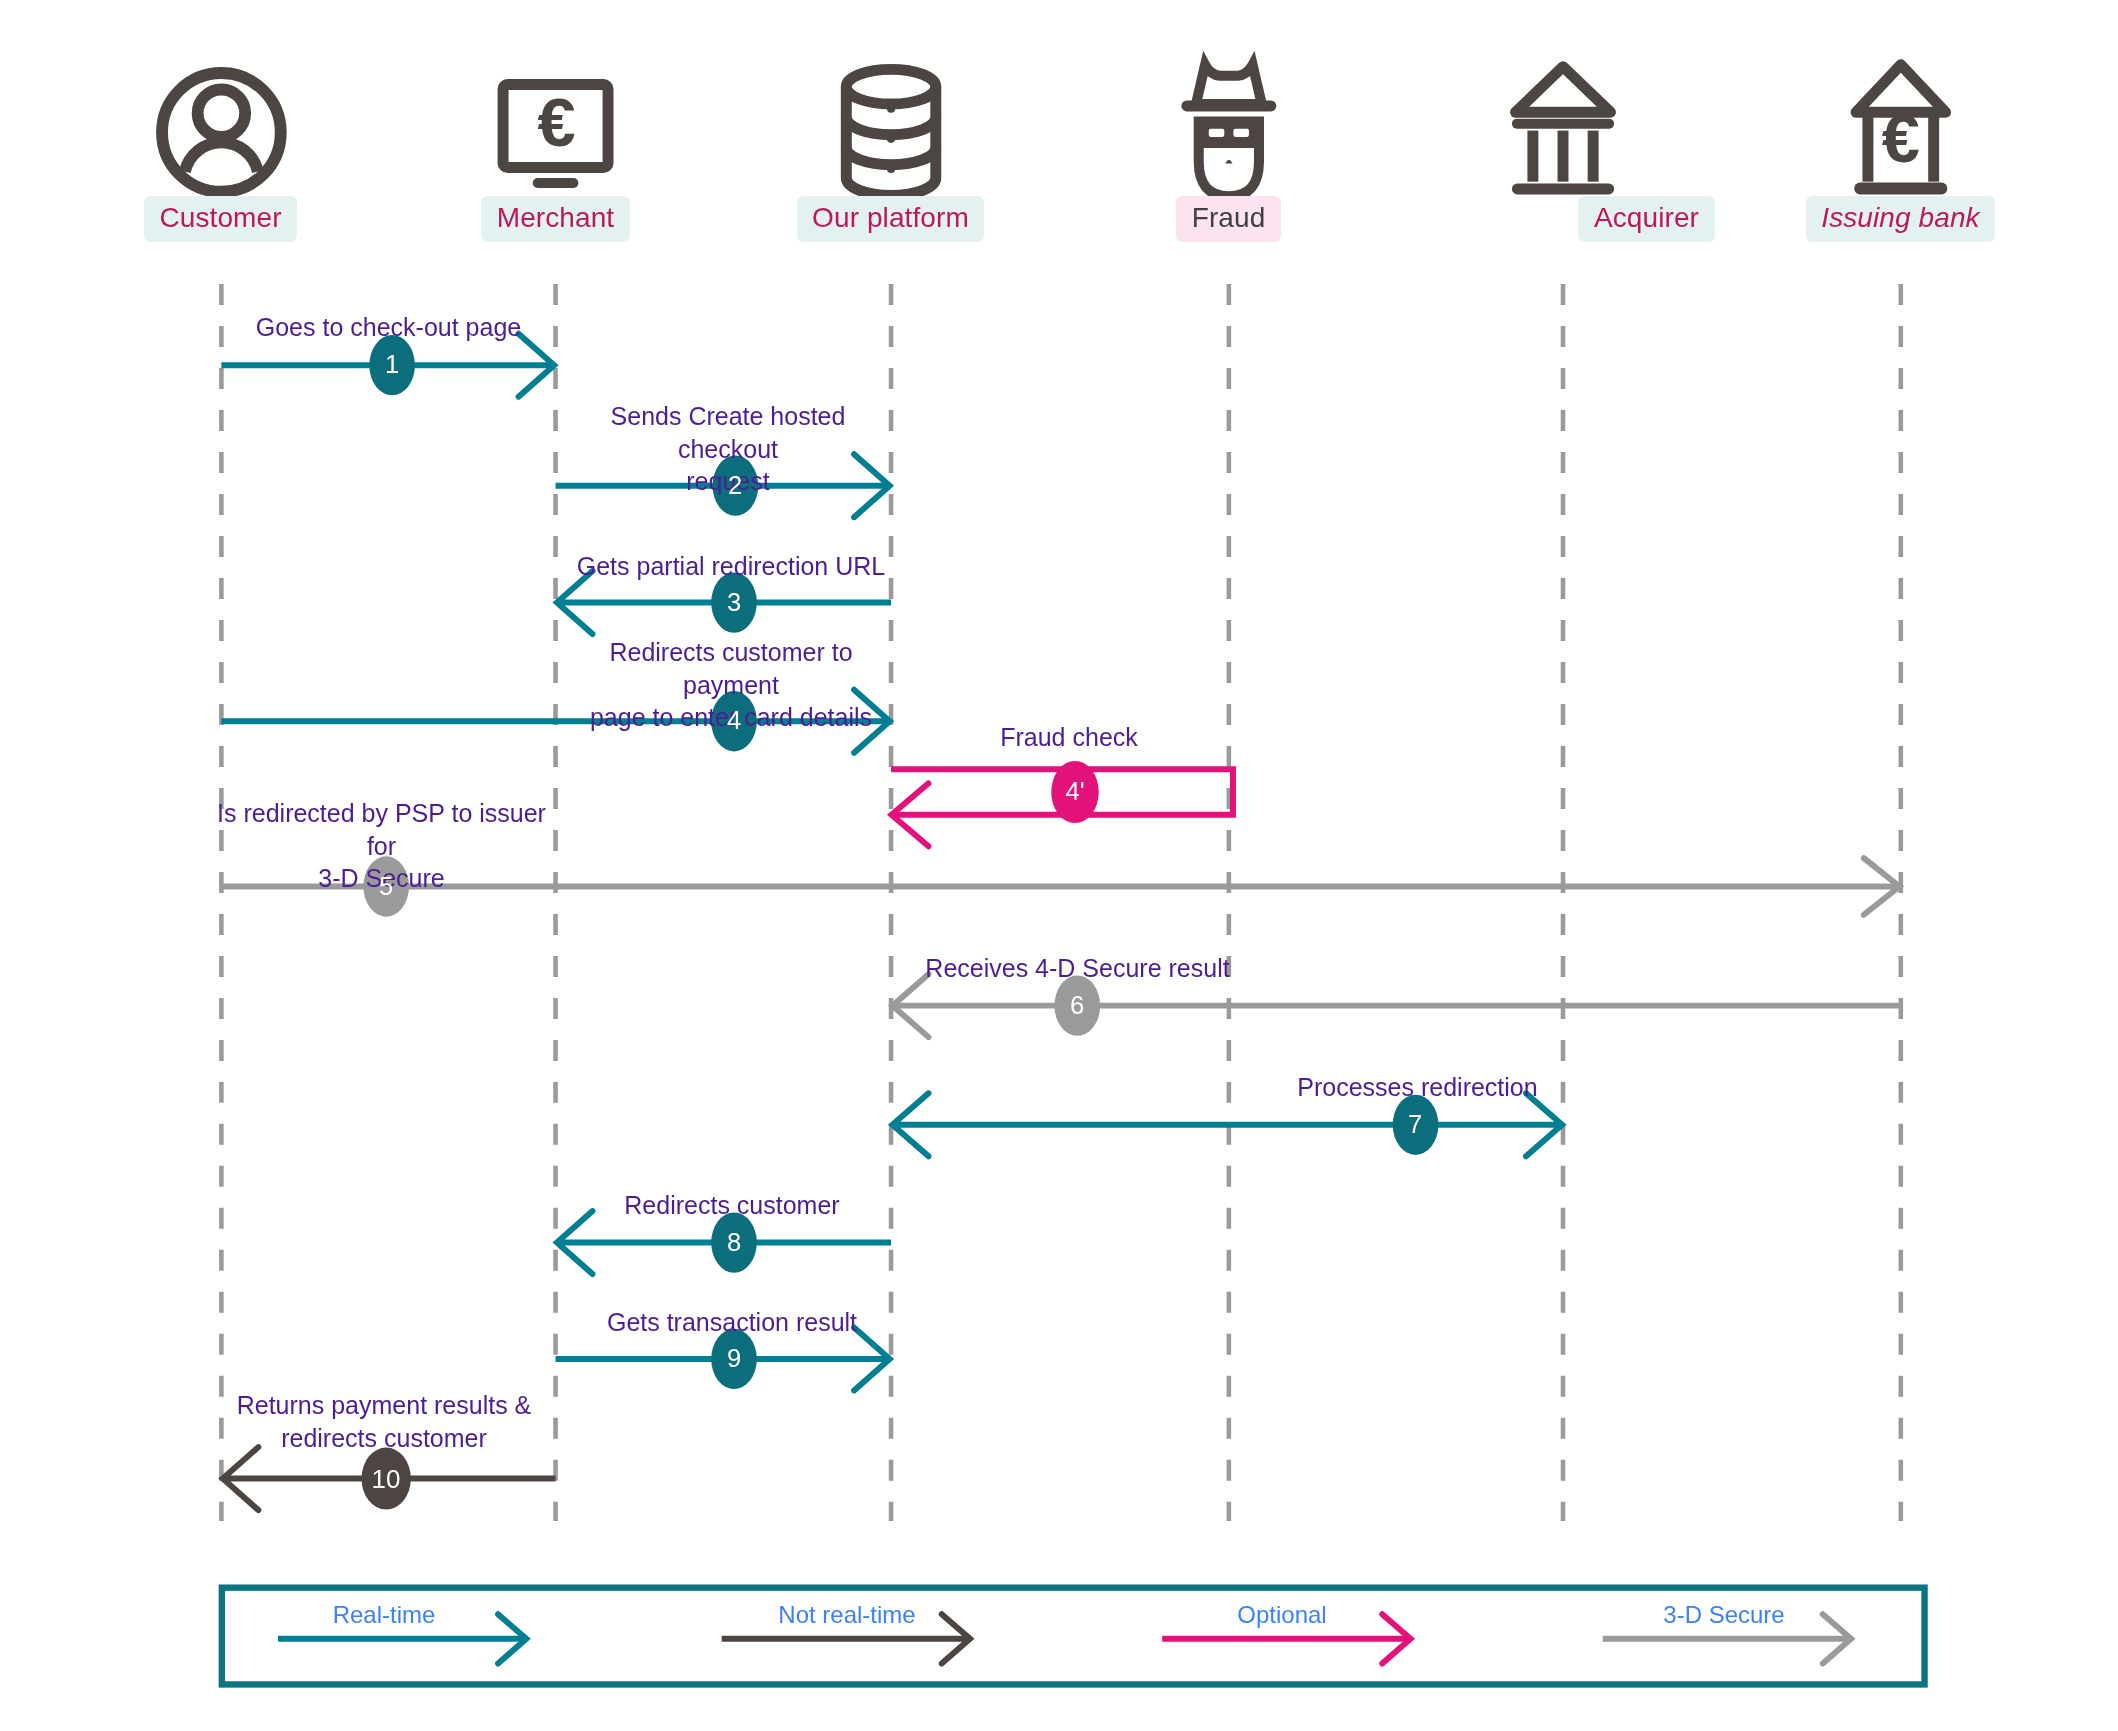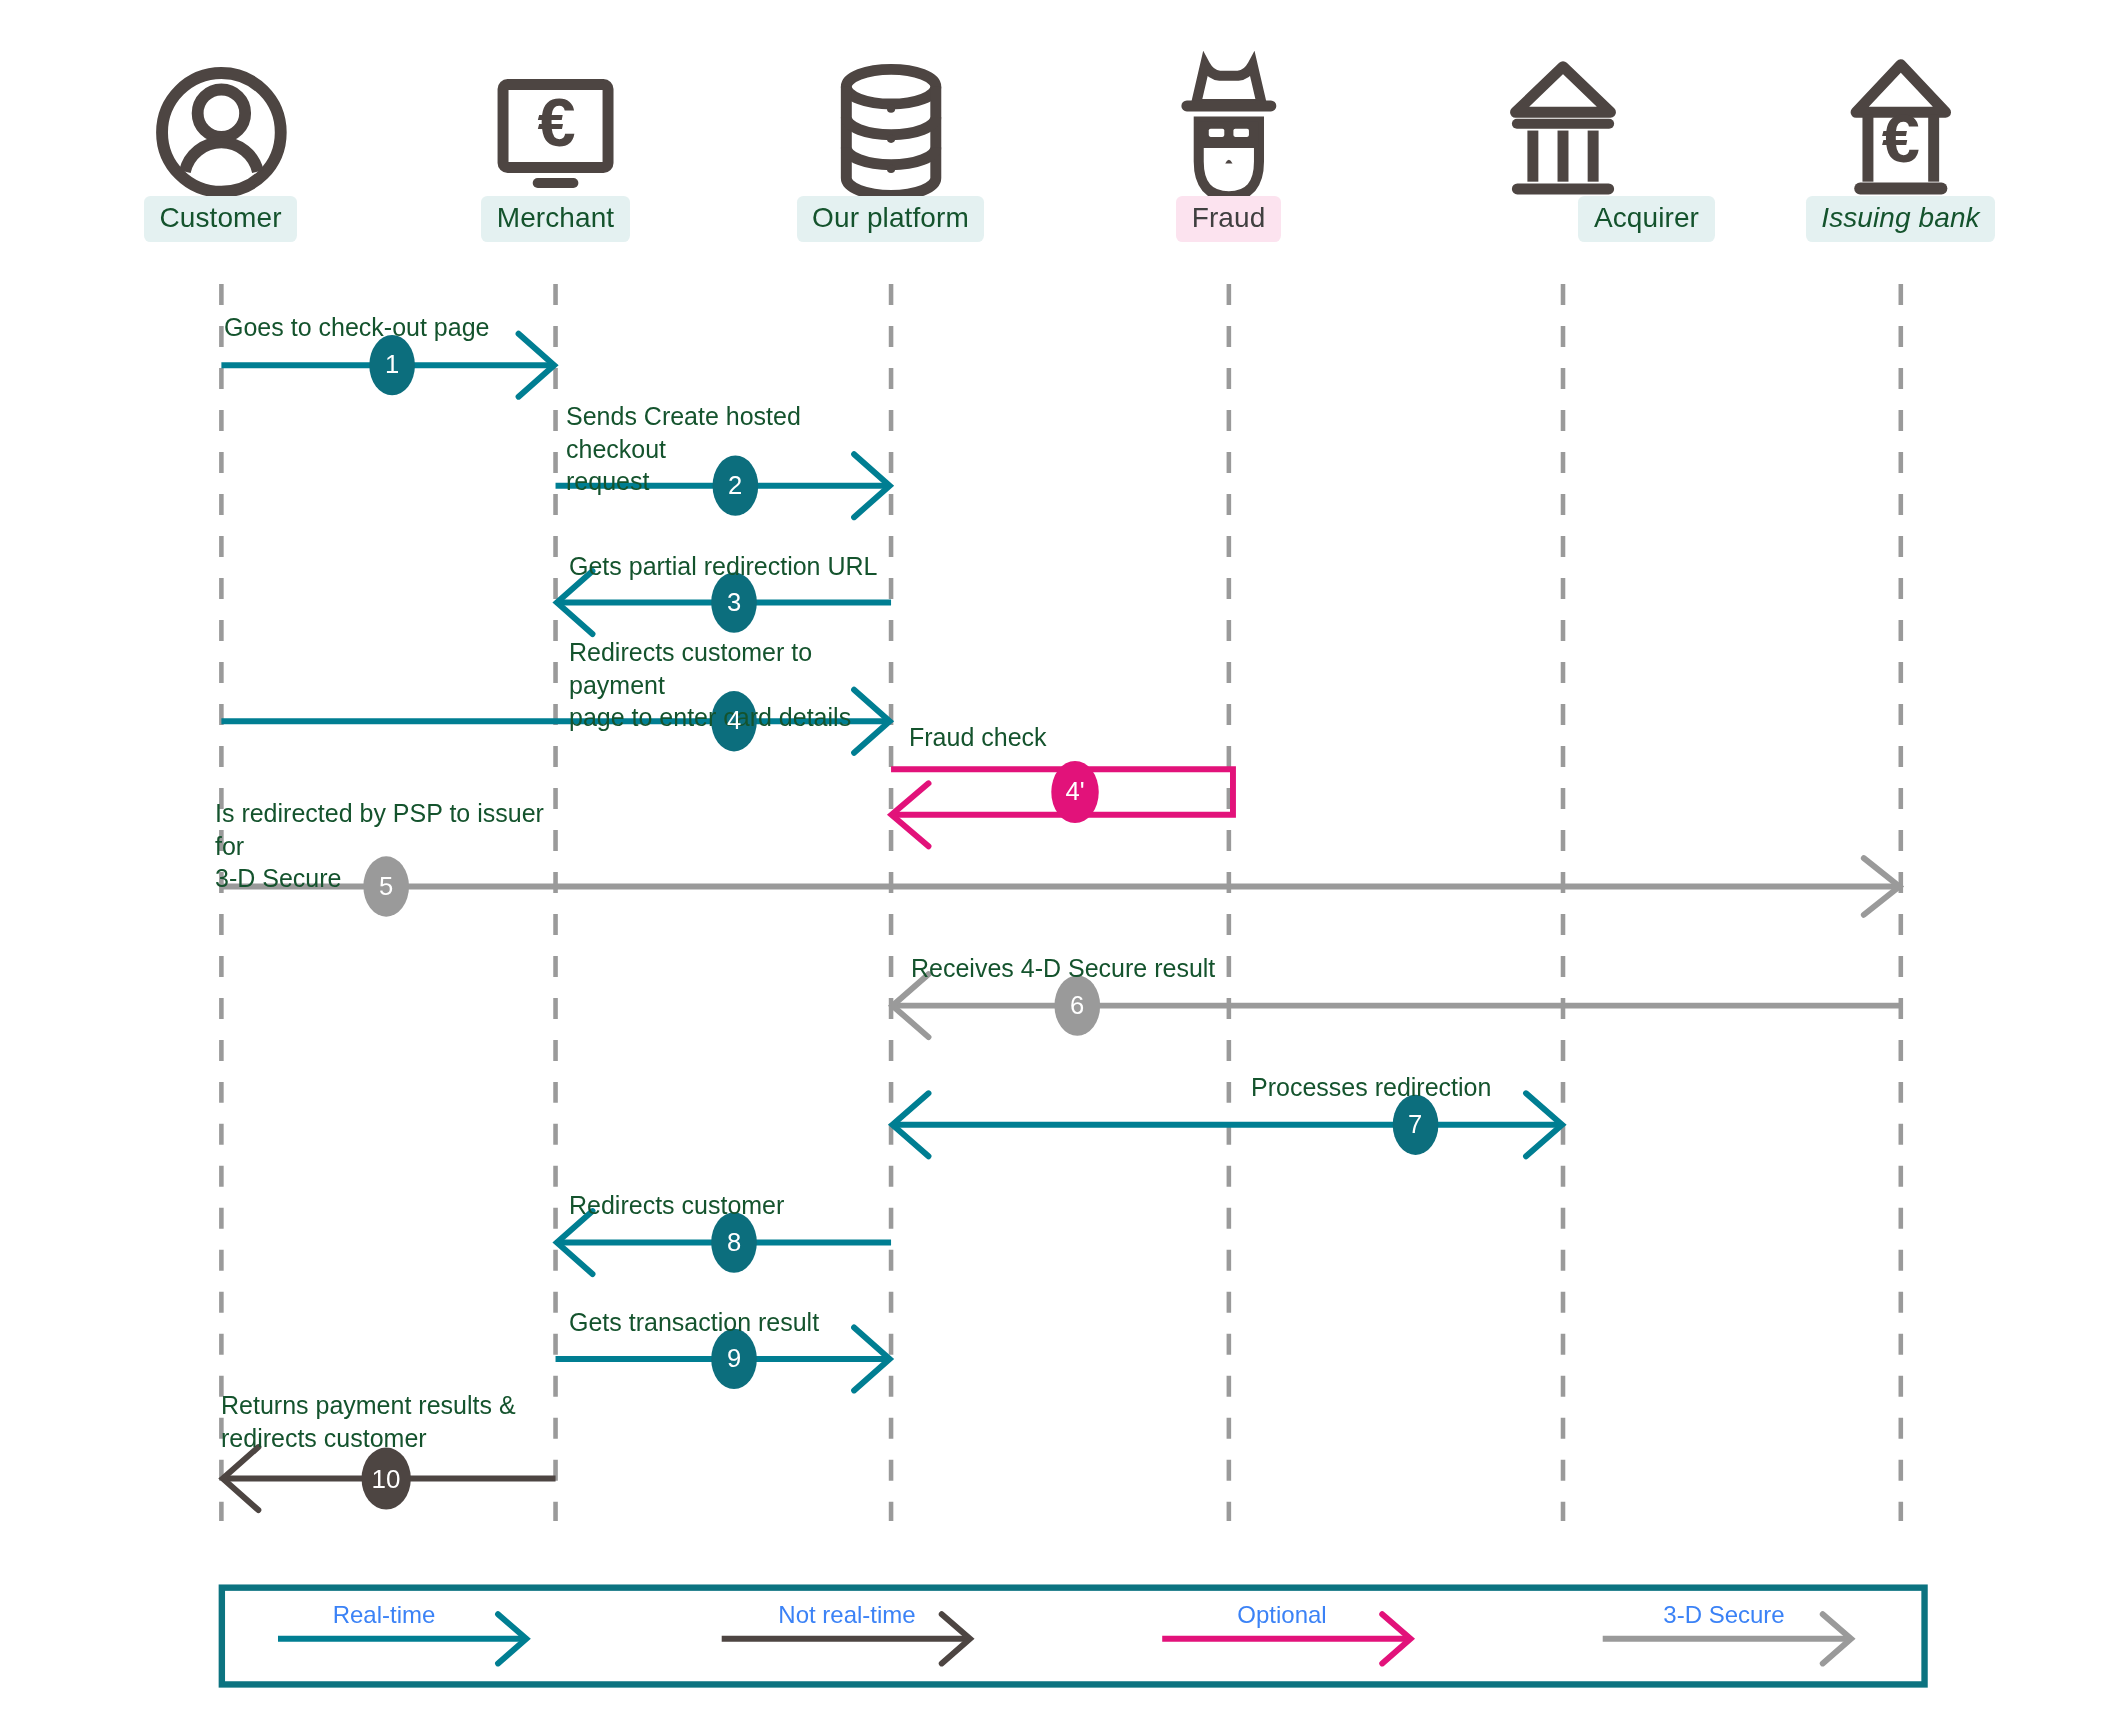--- a/index.html
+++ b/index.html
@@ -11,36 +11,36 @@
     overflow: hidden;
   }
   #stage { position: absolute; left: 0; top: 0; width: 2119px; height: 1731px; }
   svg.diagram { position: absolute; left: 0; top: 0; width: 2119px; height: 1731px; display: block; }
 
   
   .actor-col { position: absolute; top: 44px; width: 219px; text-align: center; }
   .actor-chip {
     display: inline-block;
     background: #E4F1F1;
-    color: #14532d;
+    color: #be185d;
     border-radius: 6.4px;
     padding: 8.2px 15.5px 10px 15.5px;
     font-size: 28px;
     line-height: 1.0;
     font-weight: 400;
     white-space: nowrap;
     letter-spacing: 0.1px;
   }
   .actor-chip.fraud { background: #FCE3EF; color: #404040; }
 
   
   .msg-label {
     position: absolute;
-    text-align: left;
-    color: #14532d;
+    text-align: center;
+    color: #4c1d95;
     font-size: 25px;
     line-height: 1.30;
     font-weight: 400;
     white-space: pre-line;
   }
   
   .step-num {
     position: absolute;
     color: #ffffff;
     font-size: 25.6px;

